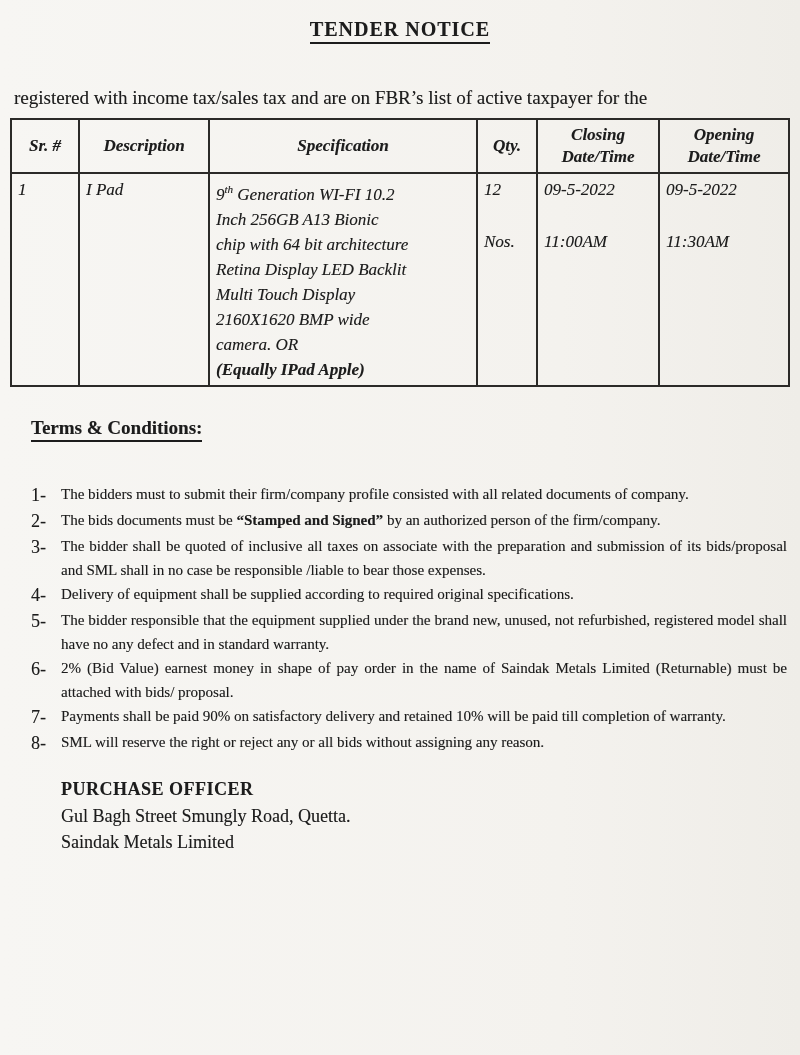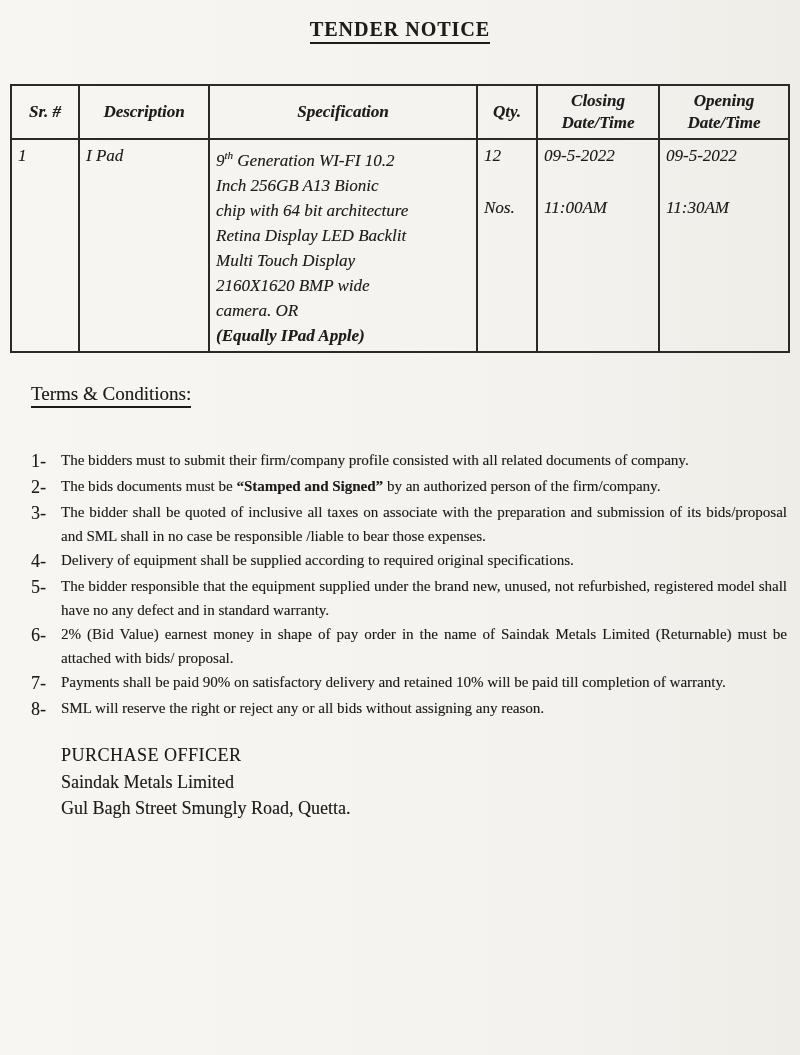--- a/index.html
+++ b/index.html
@@ -76,21 +76,21 @@
   td.pad-top { padding-top: 30px; }
   .cell-gap { margin-top: 27px; }
   .spec-bold { font-weight: bold; }
   sup { font-size: 11px; }
 
   
   .terms-heading-wrap { margin-top: 30px; margin-left: 17px; }
   .terms-heading {
     display: inline-block;
     font-size: 19px;
-    font-weight: normal;
+    font-weight: bold;
     border-bottom: 2.5px solid #1c1c1c;
     padding-bottom: 1px;
   }
 
   .terms-list { margin-top: 40px; }
   .term-item {
     display: flex;
     margin-left: 17px;
     width: 756px;
   }
@@ -104,39 +104,40 @@
     font-size: 15px;
     line-height: 24px;
     text-align: justify;
   }
   .b { font-weight: bold; }
 
   
   .footer { margin-top: 20px; margin-left: 47px; }
   .footer-officer {
     font-size: 18px;
-    font-weight: normal;
+    font-weight: bold;
     letter-spacing: 0.5px;
     line-height: 27px;
   }
   .footer-line {
     font-size: 18px;
     line-height: 26.5px;
   }
 </style>
 </head>
 <body>
 
 <div class="page">
 
   <div class="title-wrap">
     <span class="title">TENDER NOTICE</span>
   </div>
 
   <div class="intro">
+    <div>registered with income tax/sales tax and are on FBR’s list of active taxpayer for the</div>
   </div>
 
   <table class="spec-table">
     <colgroup>
       <col class="c-sr">
         <col class="c-desc">
         <col class="c-spec">
       <col class="c-qty">
         <col class="c-close">
         <col class="c-open">
@@ -215,17 +216,17 @@
       <span class="term-text">Payments shall be paid 90% on satisfactory delivery and retained 10% will be paid till completion of warranty.</span>
     </div>
     <div class="term-item">
       <span class="term-no">8-</span>
       <span class="term-text">SML will reserve the right or reject any or all bids without assigning any reason.</span>
     </div>
   </div>
 
   <div class="footer">
     <div class="footer-officer">PURCHASE OFFICER</div>
+    <div class="footer-line">Gul Bagh Street Smungly Road, Quetta.</div>
     <div class="footer-line">Saindak Metals Limited</div>
-    <div class="footer-line">Gul Bagh Street Smungly Road, Quetta.</div>
   </div>
 
 </div>
 
 </body></html>

